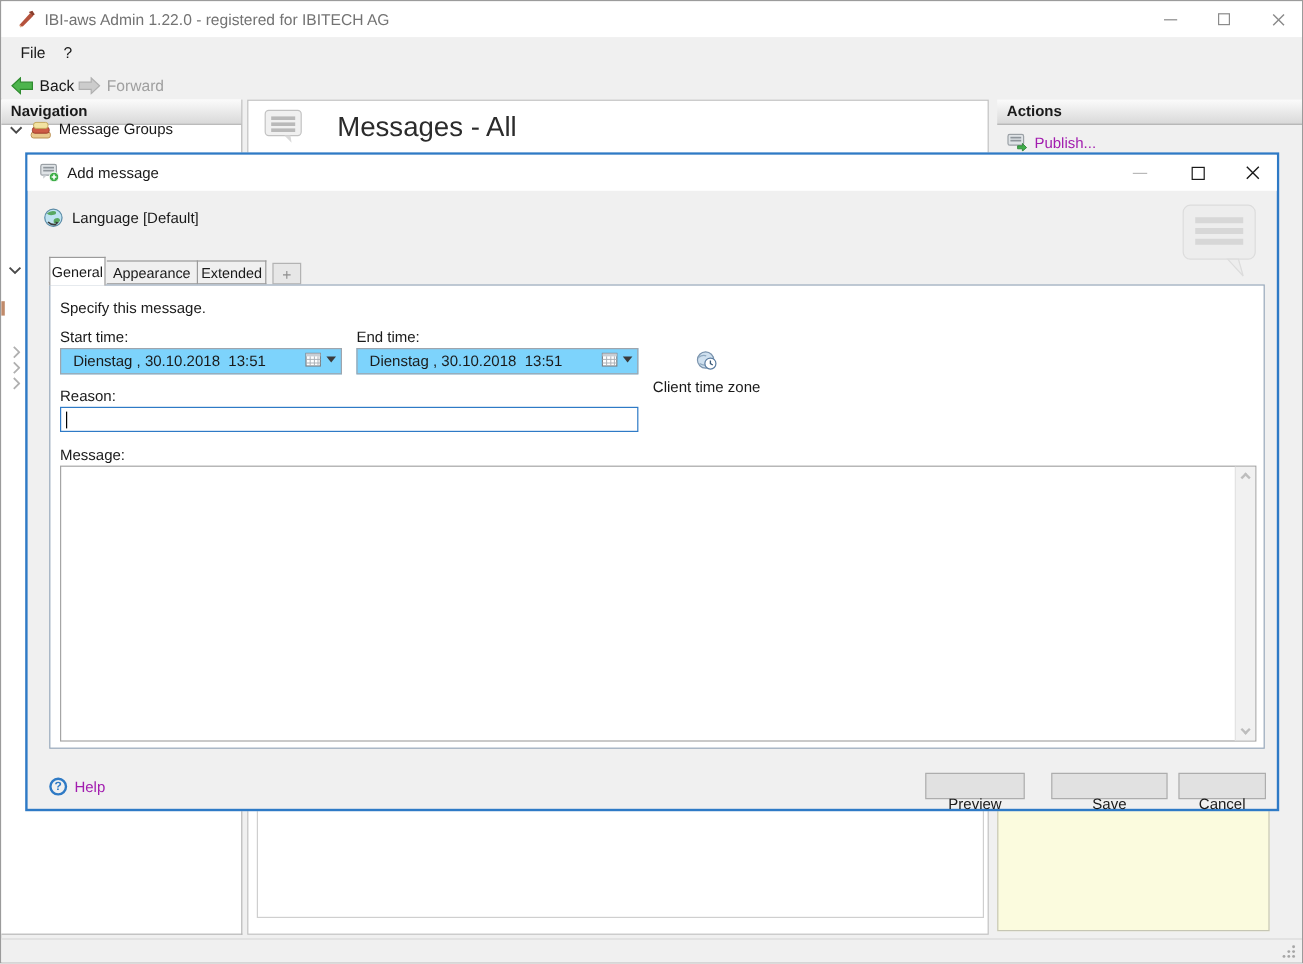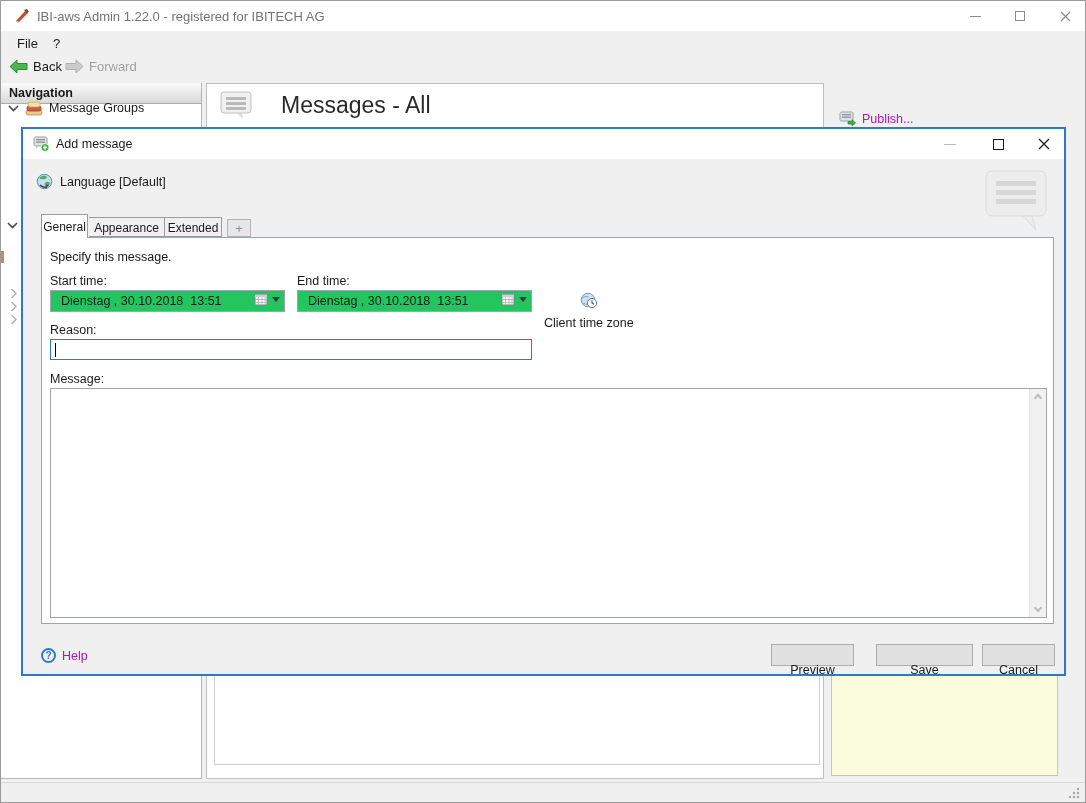--- a/index.html
+++ b/index.html
@@ -12,21 +12,21 @@
   .app-icon { position:absolute; left:13px; top:7px; }
   .title-text { position:absolute; left:36px; top:8px; font-size:13px; color:#737373; }
   .win-btn { position:absolute; top:0; width:40px; height:30px; display:flex; align-items:center; justify-content:center; color:#8b8b8b; }
   .wb-min { right:90px; } .wb-max { right:45px; } .wb-close { right:0; }
   .glyph-min { width:11px; height:0; border-top:1px solid #8b8b8b; }
   .glyph-max { width:10px; height:10px; border:1px solid #8b8b8b; }
   .menubar { position:absolute; left:0; top:30px; width:100%; height:26px; background:#f0f0f0; }
   .menu-item { position:absolute; top:5px; font-size:13px; }
   .menu-file { left:16px; } .menu-help { left:52px; }
   .toolbar { position:absolute; left:0; top:56px; width:100%; height:25px; background:#f0f0f0; }
-  .tool-btn { position:absolute; top:2px; height:20px; display:flex; align-items:flex-start; gap:5px; font-size:13px; }
+  .tool-btn { position:absolute; top:2px; height:20px; display:flex; align-items:flex-end; gap:5px; font-size:13px; }
   .tb-back { left:8px; } .tb-forward { left:64px; color:#a0a0a0; }
 
   
   .panel-header { height:21px; background:linear-gradient(#fbfbfb,#d9d9d9); border-bottom:1px solid #ababab; font-weight:bold; font-size:12.5px; padding:3px 0 0 8px; }
   .nav-panel { position:absolute; left:0; top:82px; width:201px; height:696px; background:#ffffff; border-right:1px solid #b5b5b5; border-bottom:1px solid #b5b5b5; }
   .tree-row { position:absolute; left:0; top:15px; height:20px; width:100%; display:flex; align-items:center; }
   .tree-chevron { margin-left:7px; }
   .tree-icon { margin-left:6px; }
   .tree-label { margin-left:6px; }
   .bg-chev { position:absolute; }
@@ -62,21 +62,21 @@
   .tab-active { top:85px; height:24px; background:#ffffff; border-bottom:none; z-index:3; padding-top:5px; }
   .tab-general { left:18px; width:47px; }
   .tab-appearance { left:66px; width:76px; border-left:none; }
   .tab-extended { left:142px; width:57px; border-left:none; }
   .tab-plus { left:204px; width:24px; top:90px; height:18px; background:#e7e7e7; border:1px solid #b3b3b3; color:#8f8f8f; padding-top:1px; font-size:13px; }
   .tab-page { position:absolute; left:18px; top:108px; width:1013px; height:387px; background:#ffffff; border:1px solid #95a6b8; z-index:2; }
 
   .fld-label { position:absolute; font-size:12.5px; }
   .lbl-instruction { left:8px; top:12px; }
   .lbl-start { left:8px; top:36px; } .lbl-end { left:255px; top:36px; }
-  .datepicker { position:absolute; top:52px; width:235px; height:22px; background:#22c55e; border:1px solid #9ea5ad; display:flex; align-items:center; }
+  .datepicker { position:absolute; top:52px; width:235px; height:22px; background:#7dd3fc; border:1px solid #9ea5ad; display:flex; align-items:center; }
   .dp-start { left:8px; } .dp-end { left:255px; }
   .dp-text { margin-left:10px; white-space:pre; font-size:12.5px; }
   .dp-drop { position:absolute; right:4px; top:2px; display:flex; align-items:center; gap:4px; }
   .dp-caret { width:0; height:0; border-left:4px solid transparent; border-right:4px solid transparent; border-top:5px solid #3a3a3a; }
   .ctz-row { position:absolute; left:502px; top:54px; display:flex; align-items:center; gap:7px;flex-direction:column; }
   .lbl-reason { left:8px; top:85px; }
   .reason-input { position:absolute; left:8px; top:101px; width:482px; height:21px; background:#ffffff; border:1px solid #2e7ac6; }
   .caret-bar { position:absolute; left:4px; top:3px; width:1px; height:14px; background:#000; animation:blink 1.1s steps(1) infinite; }
   @keyframes blink { 50% { opacity:0; } }
   .lbl-message { left:8px; top:134px; }
@@ -175,20 +175,21 @@
         <rect x="7" y="12" width="20" height="3" fill="#b9b9b9"></rect>
         <rect x="7" y="17" width="20" height="3" fill="#b9b9b9"></rect>
         <path d="M18 23 L24 29 L23 23 Z" fill="#d9d9d9"></path>
       </svg>
       <span class="main-title">Messages - All</span>
     </div>
     <div class="main-inner-box"></div>
   </div>
 
   <div class="actions-panel">
+    <div class="panel-header">Actions</div>
     <div class="action-row">
       <svg width="17" height="15" viewBox="0 0 17 15">
         <rect x="1" y="1" width="13" height="9" rx="1.5" fill="#dfe3e6" stroke="#9aa0a5"></rect>
         <rect x="3" y="3" width="9" height="1.4" fill="#8e959b"></rect>
         <rect x="3" y="5.5" width="9" height="1.4" fill="#8e959b"></rect>
         <polygon points="9,10.5 13,10.5 13,8.5 16.5,12 13,15 13,13 9,13" fill="#3fae49" stroke="#2b8034" stroke-width="0.7"></polygon>
       </svg>
       <span class="link">Publish...</span>
     </div>
     <div class="note-panel"></div>

